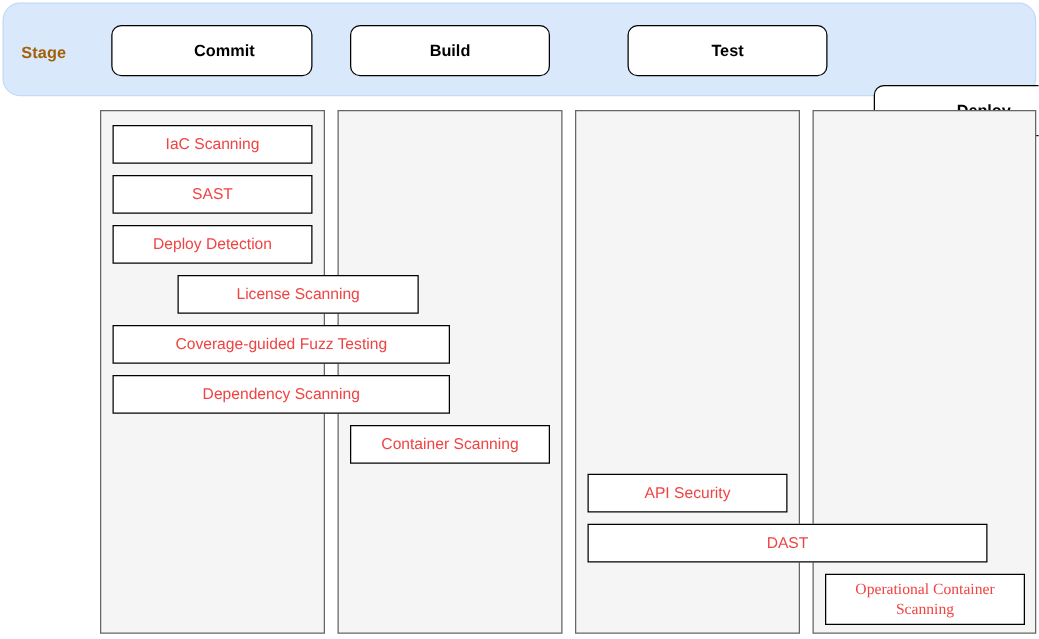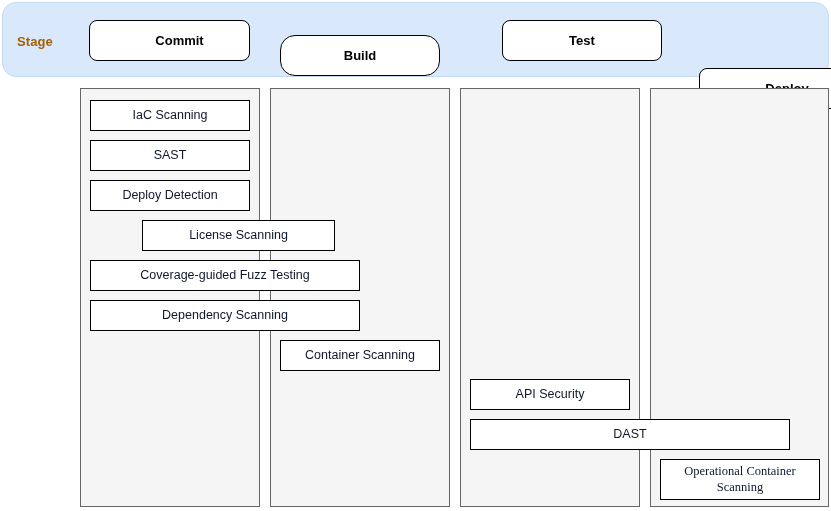--- a/index.html
+++ b/index.html
@@ -73,36 +73,36 @@
   .practice {
     position: absolute;
     box-sizing: border-box;
     background: #ffffff;
     border: 1.4px solid #000000;
     display: flex;
     align-items: center;
     justify-content: center;
     text-align: center;
     font-size: 12.5px;
-    color: #0f172a;
+    color: #ef4444;
     line-height: 1.22;
     padding: 0 4px;
   }
 </style>
 </head>
 <body>
 
 <div id="canvas">
 
   <div class="stage-band">
     <div class="stage-label">Stage</div>
   </div>
   <div id="stage-buttons">
       <div class="stage-btn" style="left: 89px; top: 20px; width: 161px; height: 41px; padding-left: 20px;">Commit</div>
-      <div class="stage-btn" style="left: 280px; top: 35px; width: 160px; height: 41px; border-radius: 15px;">Build</div>
+      <div class="stage-btn" style="left: 280px; top: 20px; width: 160px; height: 41px;">Build</div>
       <div class="stage-btn" style="left: 470px; top: 20px; width: 160px; height: 41px; margin-left: 32px;">Test</div>
       <div class="stage-btn" style="left: 699px; top: 20px; width: 176px; height: 41px; margin-top: 48px;">Deploy</div>
     </div>
 
   <div id="lanes">
       <div class="lane" style="left: 80px; top: 88px; width: 180px; height: 419px;"></div>
       <div class="lane" style="left: 270px; top: 88px; width: 180px; height: 419px;"></div>
       <div class="lane" style="left: 460px; top: 88px; width: 180px; height: 419px;"></div>
       <div class="lane" style="left: 650px; top: 88px; width: 179px; height: 419px;"></div>
     </div>

